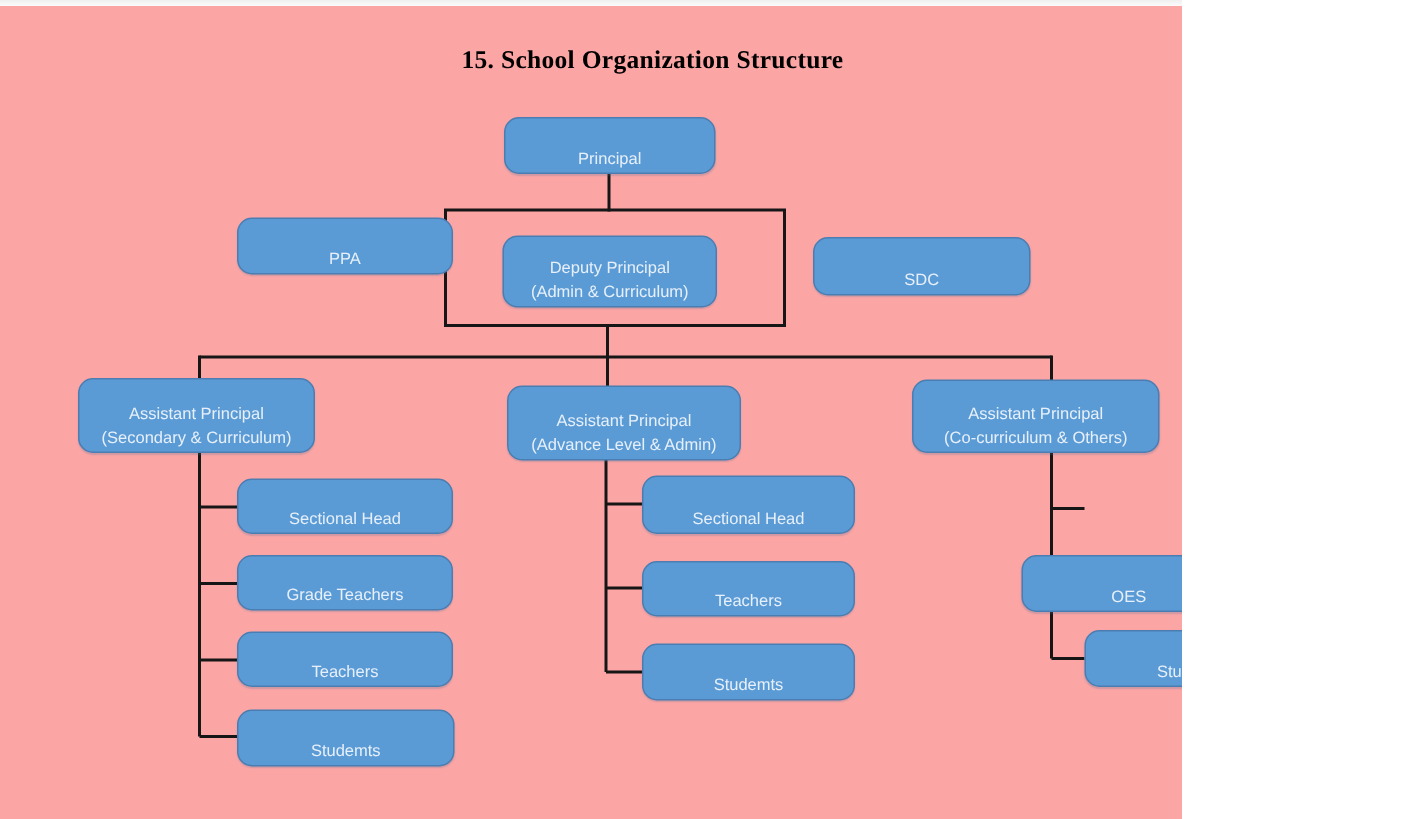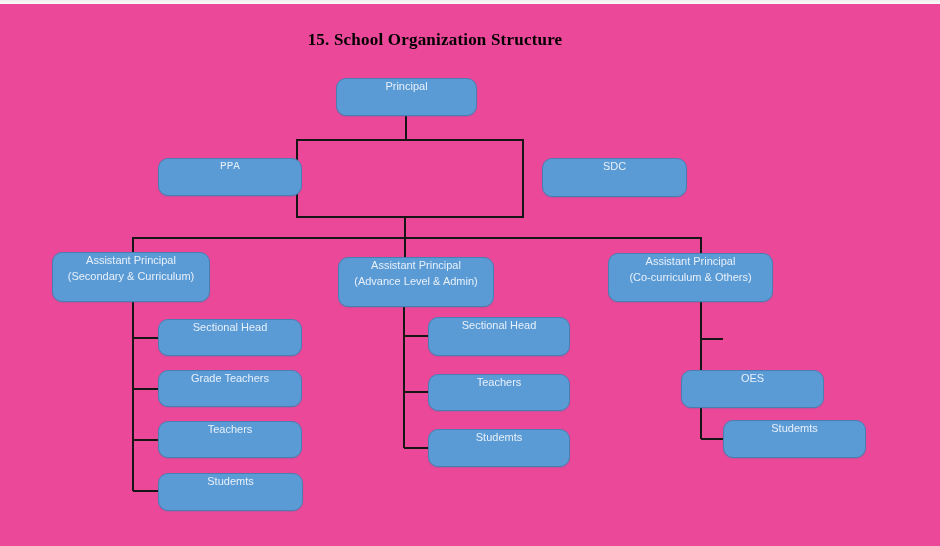--- a/index.html
+++ b/index.html
@@ -3,23 +3,23 @@
 <meta charset="utf-8">
 <style>
   html, body {
     margin: 0;
     padding: 0;
     background: #ffffff;
     font-family: "Liberation Sans", "DejaVu Sans", sans-serif;
   }
   #canvas {
     position: relative;
-    width: 940px;
+    width: 788px;
     height: 546px;
-    background: #ec4899;
+    background: #fca5a5;
     overflow: hidden;
   }
   .page-edge-top {
     position: absolute;
     left: 0; top: 0;
     width: 940px; height: 4px;
     background: linear-gradient(#efefef, #fbfbfb);
   }
   .diagram-title {
     position: absolute;
@@ -39,32 +39,32 @@
     z-index: 1;
   }
   .node {
     position: absolute;
     z-index: 2;
     box-sizing: border-box;
     background: #5b9bd5;
     border: 1px solid #4a7eb2;
     border-radius: 10px;
     display: flex;
-    align-items: flex-start;
+    align-items: flex-end;
     justify-content: center;
     text-align: center;
     color: #e7f0fa;
     font-size: 11px;
     line-height: 1.45;
     white-space: pre-line;
     box-shadow: 0 1px 1px rgba(70,110,150,0.25);
   }
   
   .n-principal   { left:336px; top: 78px; width:141px; height:38px; }
-  .n-ppa         { left:158px; top:158px; width:144px; height:38px;font-family:Liberation Mono, monospace; }
+  .n-ppa         { left:158px; top:145px; width:144px; height:38px; }
   .n-deputy      { left:335px; top:157px; width:143px; height:48px; }
   .n-sdc         { left:542px; top:158px; width:145px; height:39px; }
   .n-ap1         { left: 52px; top:252px; width:158px; height:50px; }
   .n-ap2         { left:338px; top:257px; width:156px; height:50px; }
   .n-ap3         { left:608px; top:253px; width:165px; height:49px; }
   .n-l1          { left:158px; top:319px; width:144px; height:37px; }
   .n-l2          { left:158px; top:370px; width:144px; height:37px; }
   .n-l3          { left:158px; top:421px; width:144px; height:37px; }
   .n-l4          { left:158px; top:473px; width:145px; height:38px; }
   .n-m1          { left:428px; top:317px; width:142px; height:39px; }
@@ -114,20 +114,24 @@
   </svg>
 
   <div class="node n-principal">
     <span>Principal</span>
   </div>
 
   <div class="node n-ppa">
     <span>PPA</span>
   </div>
 
+  <div class="node n-deputy">
+    <span>Deputy Principal
+(Admin &amp; Curriculum)</span>
+  </div>
 
   <div class="node n-sdc">
     <span>SDC</span>
   </div>
 
   <div class="node n-ap1">
     <span>Assistant Principal
 (Secondary &amp; Curriculum)</span>
   </div>
 

